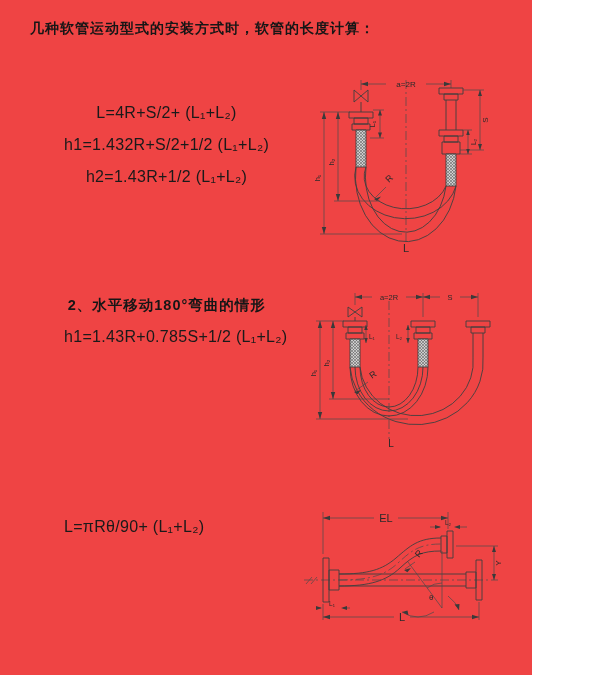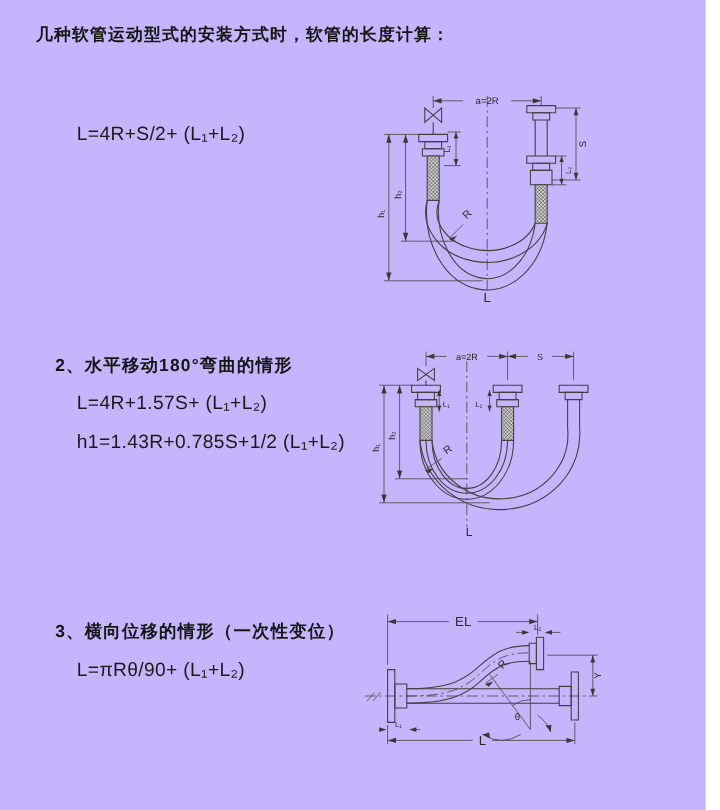--- a/index.html
+++ b/index.html
@@ -1,18 +1,18 @@
 <!DOCTYPE html>
 <html><head>
 <meta charset="utf-8">
 <style>
   html,body{margin:0;padding:0;background:#ffffff;}
   .page{
-    position:relative;width:588px;height:675px;background:#c4b5fd;
-    font-family:"Liberation Sans","DejaVu Sans",sans-serif;color:#1c1c1c;overflow:hidden;
+    position:relative;width:532px;height:675px;background:#ef4444;
+    font-family:"Liberation Sans","DejaVu Sans",sans-serif;color:#1c1c1c;overflow:hidden;text-align:center;
   }
   .title{
     position:absolute;left:30px;top:20px;font-size:14px;font-weight:bold;
     letter-spacing:1px;color:#161616;
   }
   .section{position:absolute;left:46px;}
   .section .heading{
     font-size:14.5px;font-weight:bold;line-height:32px;letter-spacing:1px;color:#161616;
     white-space:nowrap;
   }
@@ -37,30 +37,30 @@
 </style>
 </head>
 <body>
 
 <div class="page">
 
   <div class="title">几种软管运动型式的安装方式时，软管的长度计算：</div>
 
   <div class="section" id="sec1">
     <div class="formula">L=4R+S/2+ (L₁+L₂)</div>
+    <div class="formula">h1=1.432R+S/2+1/2 (L₁+L₂)</div>
+    <div class="formula">h2=1.43R+1/2 (L₁+L₂)</div>
   </div>
 
   <div class="section" id="sec2">
     <div class="heading">2、水平移动180°弯曲的情形</div>
-    <div class="formula">L=4R+1.57S+ (L₁+L₂)</div>
     <div class="formula">h1=1.43R+0.785S+1/2 (L₁+L₂)</div>
   </div>
 
   <div class="section" id="sec3">
-    <div class="heading">3、横向位移的情形（一次性变位）</div>
     <div class="formula">L=πRθ/90+ (L₁+L₂)</div>
   </div>
 
   <svg class="diag" id="d1" width="262" height="192" viewBox="0 0 262 192">
 
     <path class="cl" d="M96,14 V176"></path>
 
     <path class="thin" d="M51,24 V14 M141,22 V14 M51,18 H76 M116,18 H141"></path>
     <path class="ah" d="M51,18 l7,-2.2 v4.4 z M141,18 l-7,-2.2 v4.4 z"></path>
     <text class="lbl" x="96" y="21" font-size="8" text-anchor="middle">a=2R</text>

